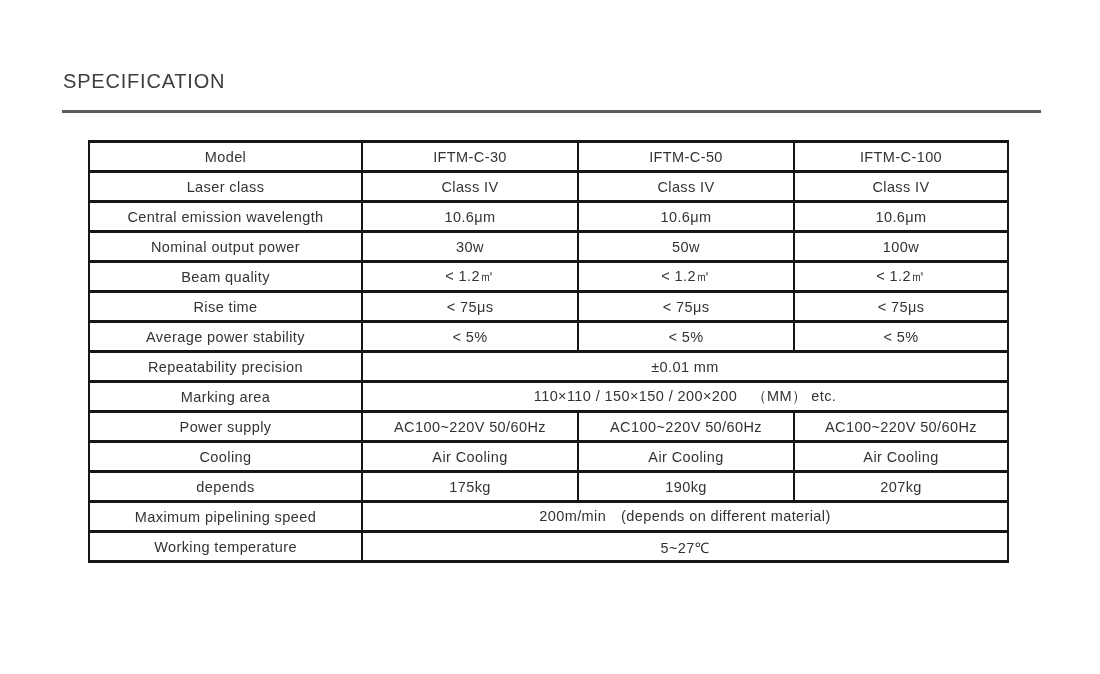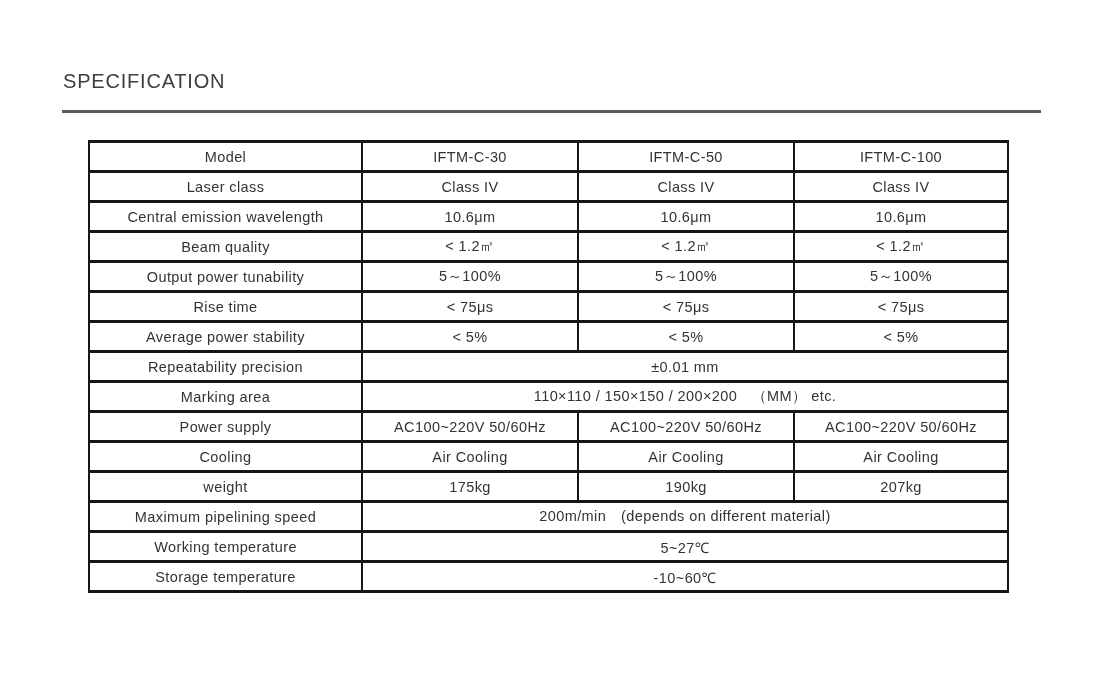--- a/index.html
+++ b/index.html
@@ -90,34 +90,34 @@
         <td>Class IV</td>
       </tr>
 
       <tr>
         <td>Central emission wavelength</td>
         <td>10.6μm</td>
         <td>10.6μm</td>
         <td>10.6μm</td>
       </tr>
 
+      <tr>
+        <td>Nominal output power</td>
+        <td>30w</td>
+        <td>50w</td>
+        <td>100w</td>
+      </tr>
 
       <tr>
         <td>Beam quality</td>
         <td>&lt; 1.2㎡</td>
         <td>&lt; 1.2㎡</td>
         <td>&lt; 1.2㎡</td>
       </tr>
 
-      <tr>
-        <td>Output power tunability</td>
-        <td>5～100%</td>
-        <td>5～100%</td>
-        <td>5～100%</td>
-      </tr>
 
       <tr>
         <td>Rise time</td>
         <td>&lt; 75μs</td>
         <td>&lt; 75μs</td>
         <td>&lt; 75μs</td>
       </tr>
 
       <tr>
         <td>Average power stability</td>
@@ -144,38 +144,34 @@
       </tr>
 
       <tr>
         <td>Cooling</td>
         <td>Air Cooling</td>
         <td>Air Cooling</td>
         <td>Air Cooling</td>
       </tr>
 
       <tr>
-        <td>weight</td>
+        <td>depends</td>
         <td>175kg</td>
         <td>190kg</td>
         <td>207kg</td>
       </tr>
 
       <tr>
         <td>Maximum pipelining speed</td>
         <td colspan="3">200m/min　(depends on different material)</td>
       </tr>
 
 
       <tr>
         <td>Working temperature</td>
         <td colspan="3">5~27℃</td>
       </tr>
 
-      <tr>
-        <td>Storage temperature</td>
-        <td colspan="3">-10~60℃</td>
-      </tr>
 
 
     </tbody>
   </table>
 </div>
 
 </body></html>

